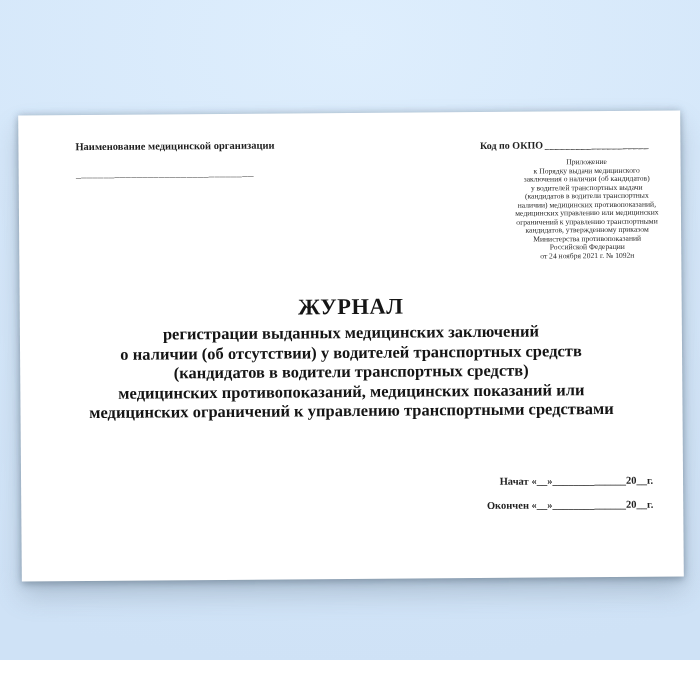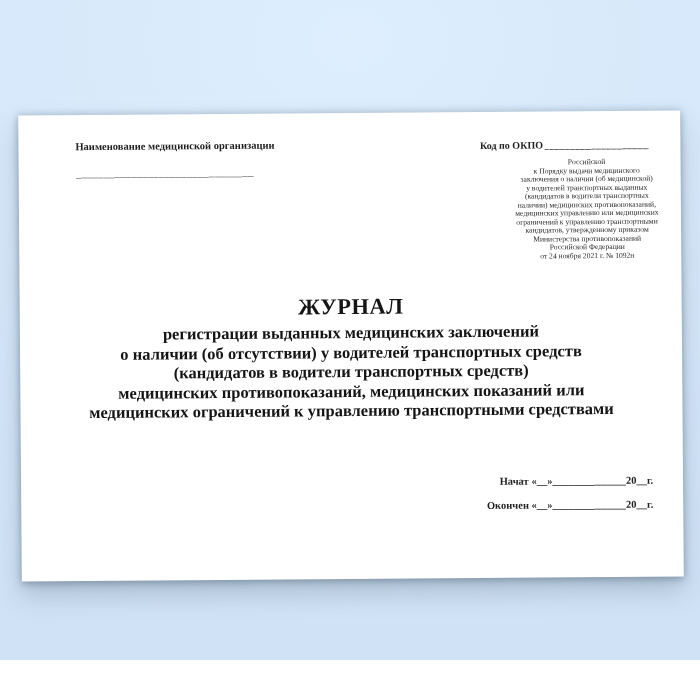--- a/index.html
+++ b/index.html
@@ -115,24 +115,24 @@
       <div class="org-label">Наименование медицинской организации</div>
       <div class="org-line">___________________________________</div>
     </div>
 
     <div class="okpo">
       <span>Код по ОКПО</span>
       <span class="blank">____________________</span>
     </div>
 
     <div class="appendix">
-      <div>Российской</div>
+      <div>Приложение</div>
       <div>к Порядку выдачи медицинского</div>
-      <div>заключения о наличии (об медицинской)</div>
-      <div>у водителей транспортных выданных</div>
+      <div>заключения о наличии (об кандидатов)</div>
+      <div>у водителей транспортных выдачи</div>
       <div>(кандидатов в водители транспортных</div>
       <div>наличии) медицинских противопоказаний,</div>
       <div>медицинских управлению или медицинских</div>
       <div>ограничений к управлению транспортными</div>
       <div>кандидатов, утвержденному приказом</div>
       <div>Министерства противопоказаний</div>
       <div>Российской Федерации</div>
       <div>от 24 ноября 2021 г. № 1092н</div>
     </div>
 

